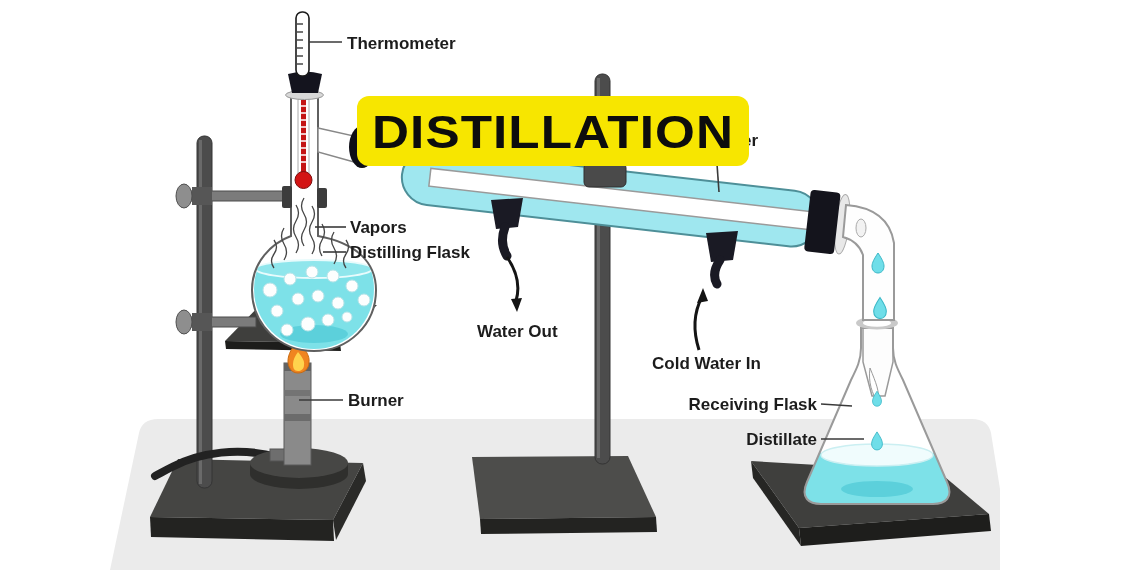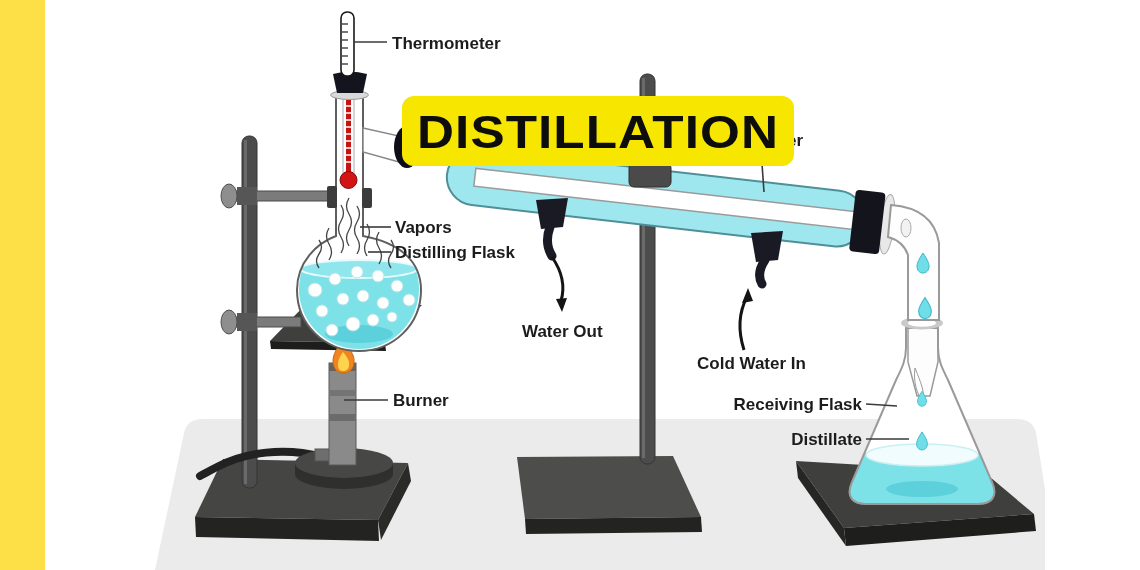--- a/index.html
+++ b/index.html
@@ -1,16 +1,16 @@
 <!DOCTYPE html>
 <html><head>
 <meta charset="utf-8">
 <style>
   html,body{margin:0;padding:0;background:#ffffff;}
-  .stage{position:relative;width:1000px;height:570px;overflow:hidden;background:#fde047;padding-left:45px;}
+  .stage{position:relative;width:1000px;height:570px;overflow:hidden;background:#b91c1c;}
   svg{display:block;}
   .lbl{font-family:"Liberation Sans","DejaVu Sans",sans-serif;font-weight:bold;font-size:17px;fill:#1c1c1c;}
   .title-txt{font-family:"Liberation Sans","DejaVu Sans",sans-serif;font-weight:bold;font-size:47px;fill:#0d0d0d;letter-spacing:1px;}
   .ptr{stroke:#3a3a3a;stroke-width:1.6;fill:none;}
   .arrow{stroke:#141414;stroke-width:3;fill:none;}
 </style>
 </head>
 <body>
 
 <div class="stage">

